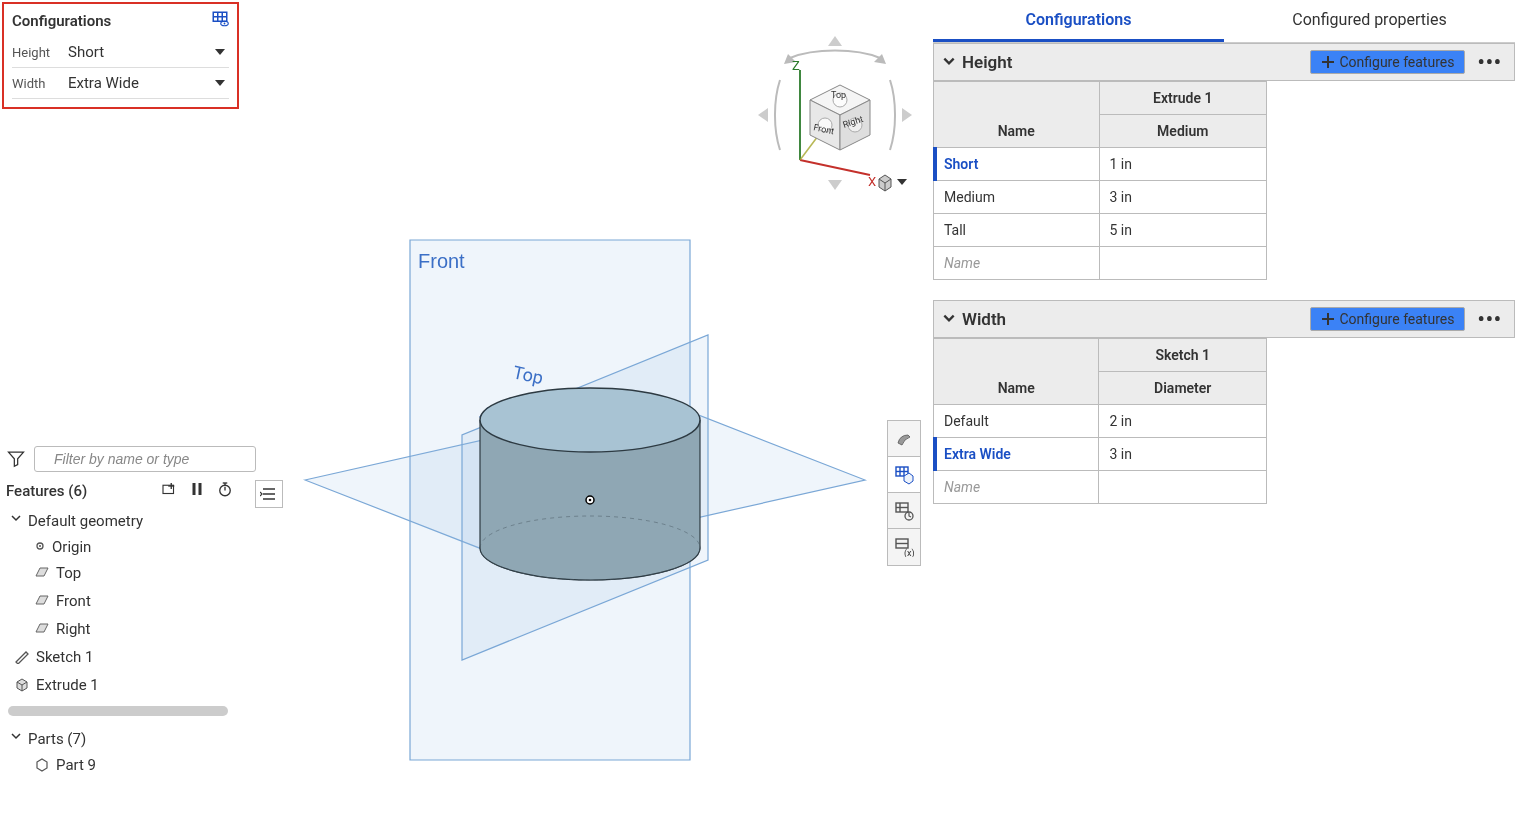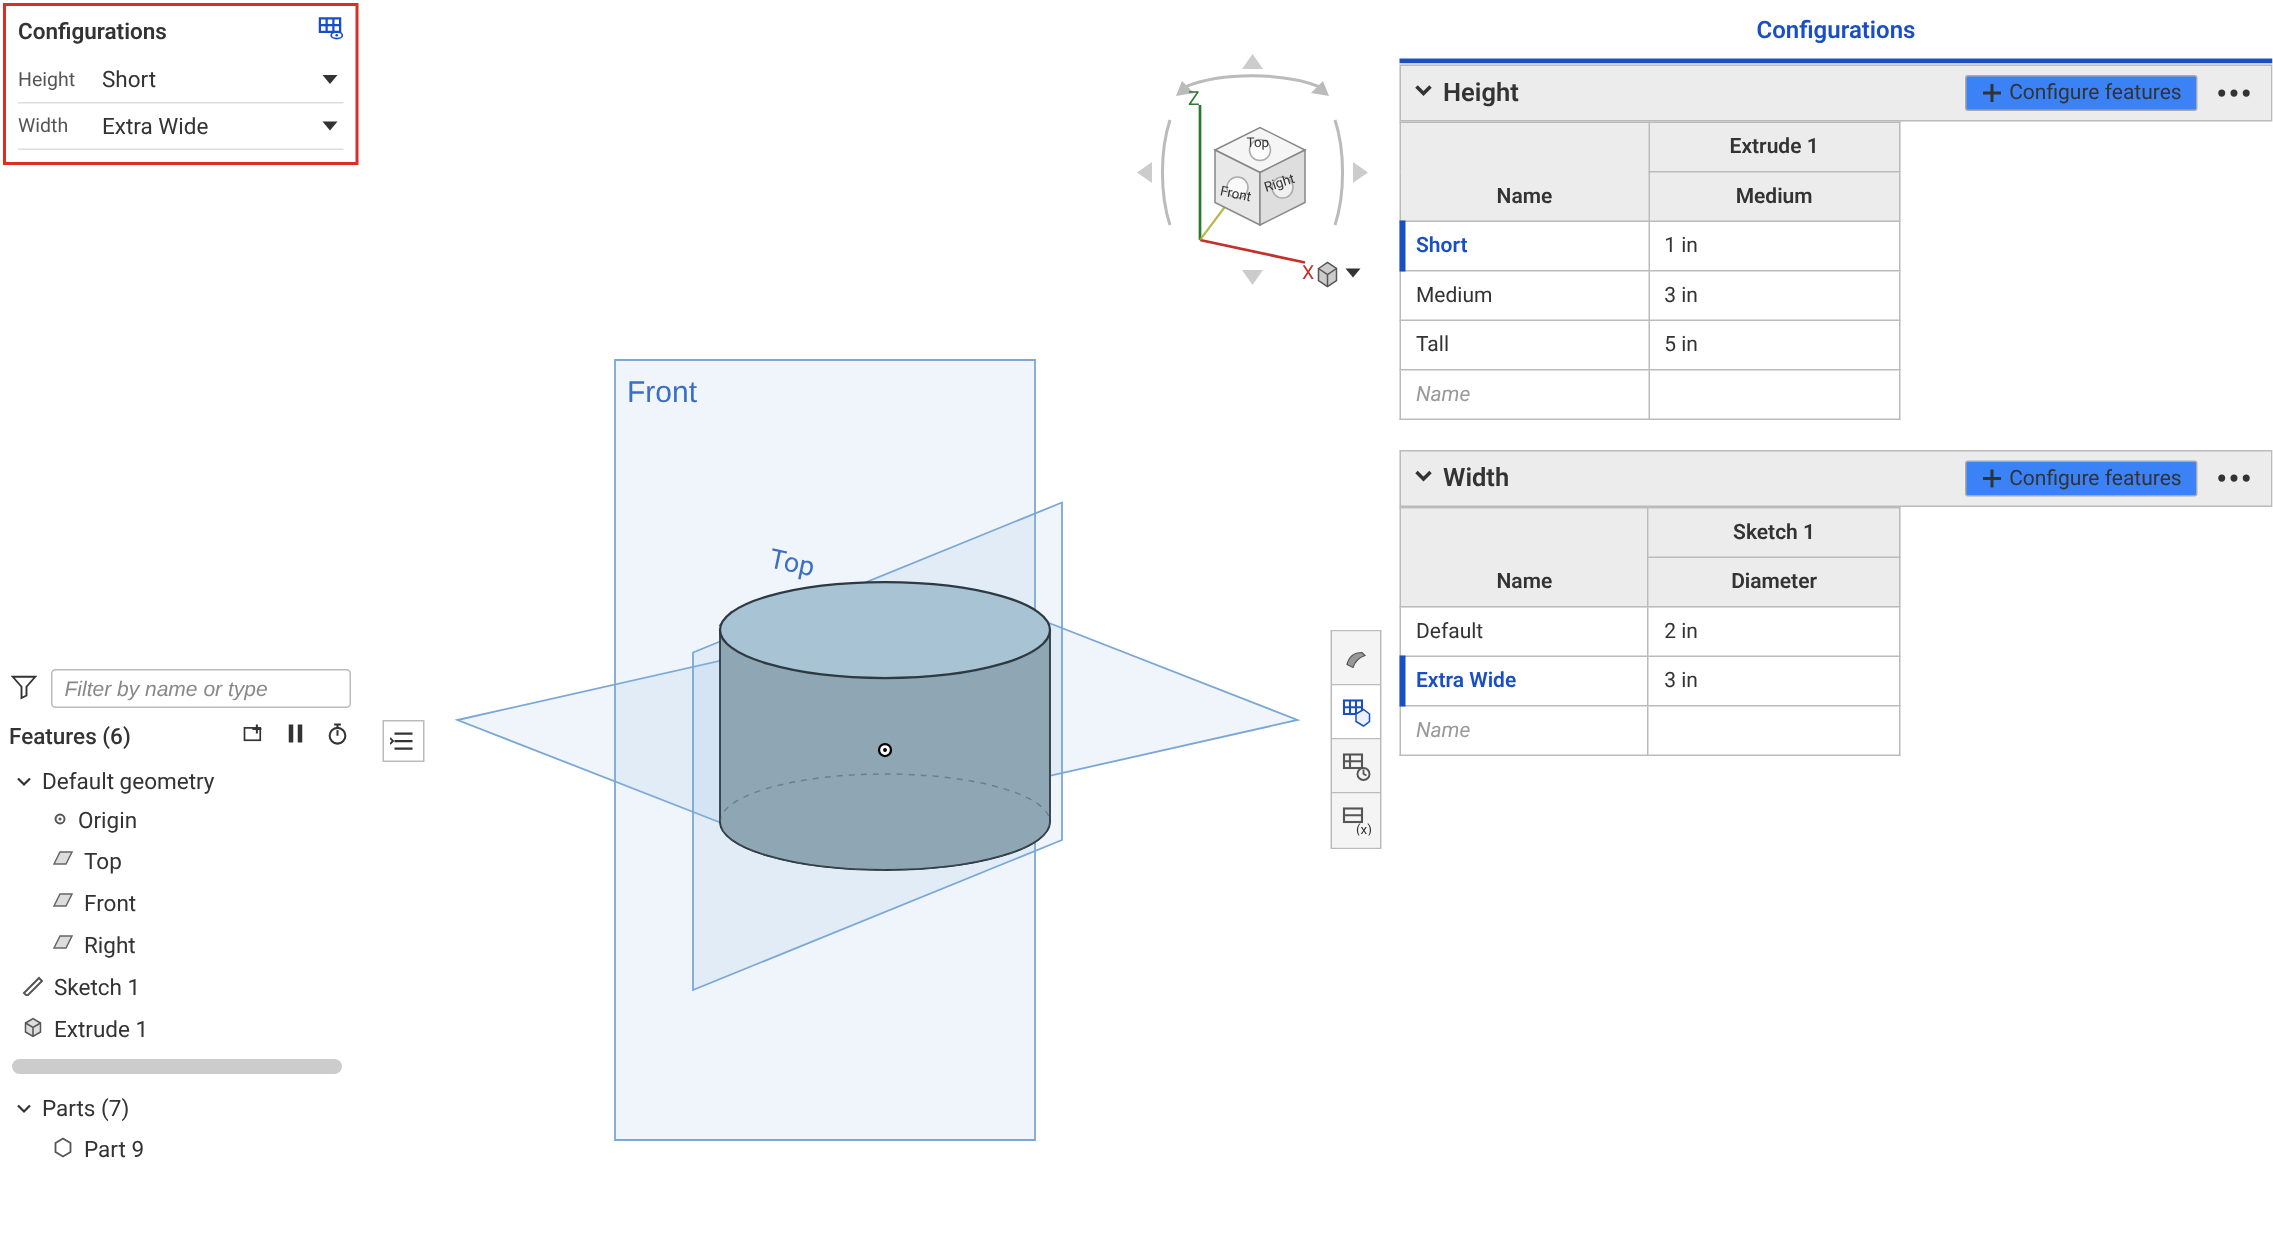--- a/index.html
+++ b/index.html
@@ -12,26 +12,26 @@
   .config-row { display: flex; align-items: center; border-bottom: 1px solid #ddd; padding: 4px 0; }
   .config-row label { width: 52px; font-size: 13px; color: #555; }
   .config-select { flex: 1; display: flex; justify-content: space-between; align-items: center; padding: 2px 4px; cursor: pointer; }
   .config-select span { font-size: 15px; }
   .caret-down { width: 0; height: 0; border-left: 5px solid transparent; border-right: 5px solid transparent; border-top: 6px solid #333; }
 
   
   .left-lower { position: absolute; top: 442px; left: 0; width: 240px; }
   .filter-row { display: flex; align-items: center; gap: 8px; padding: 4px 6px; }
   .filter-icon svg { width: 20px; height: 20px; stroke: #333; fill: none; }
-  .filter-input { flex: 1; border: 1px solid #bbb; border-radius: 3px; padding: 4px 8px; font-style: italic; font-size: 14px; color: #888; }
+  .filter-input { flex: 1; border: 1px solid #bbb; border-radius: 3px; padding: 4px 19px; font-style: italic; font-size: 14px; color: #888; }
   .filter-input::placeholder { color: #888; }
   .features-head { display: flex; align-items: center; justify-content: space-between; padding: 4px 6px; font-size: 15px; font-weight: 500; }
   .features-head .icons { display: flex; gap: 10px; align-items: center; }
   .tree { padding: 2px 0; }
-  .tree-row { display: flex; align-items: center; gap: 6px; padding: 4px 10px; font-size: 15px; cursor: pointer; }
+  .tree-row { display: flex; gap: 6px; padding: 4px 10px; font-size: 15px; cursor: pointer; }
   .tree-row.level2 { padding-left: 34px; }
   .tree-chevron { width: 12px; display: inline-flex; }
   .tree-chevron svg { width: 12px; height: 12px; }
   .scroll-track { height: 10px; background: #ccc; margin: 4px 8px 8px 8px; border-radius: 5px; width: 220px; }
 
   
   .list-toggle { position: absolute; top: 480px; left: 255px; width: 28px; height: 28px; border: 1px solid #bbb; display: flex; align-items: center; justify-content: center; background: #fff; }
 
   
   .viewport { position: absolute; top: 0; left: 240px; width: 690px; height: 820px; }
@@ -319,20 +319,21 @@
         <rect x="2" y="2" width="12" height="9" fill="none" stroke="#555" stroke-width="1.4"></rect>
         <line x1="2" y1="6.5" x2="14" y2="6.5" stroke="#555" stroke-width="1.4"></line>
         <text x="10" y="19" font-size="9" fill="#333">(x)</text>
       </svg>
     </div>
 </div>
 
 <div class="right-panel">
   <div class="tabs">
     <div class="tab active">Configurations</div>
+    <div class="tab">Configured properties</div>
   </div>
 
   <div class="section-header">
     <div class="left">
       <span><svg width="14" height="14" viewBox="0 0 12 12">
             <path d="M2 4 L6 8 L10 4" fill="none" stroke="#333" stroke-width="2"></path>
           </svg></span>
       <span>Height</span>
     </div>
     <div class="right">

